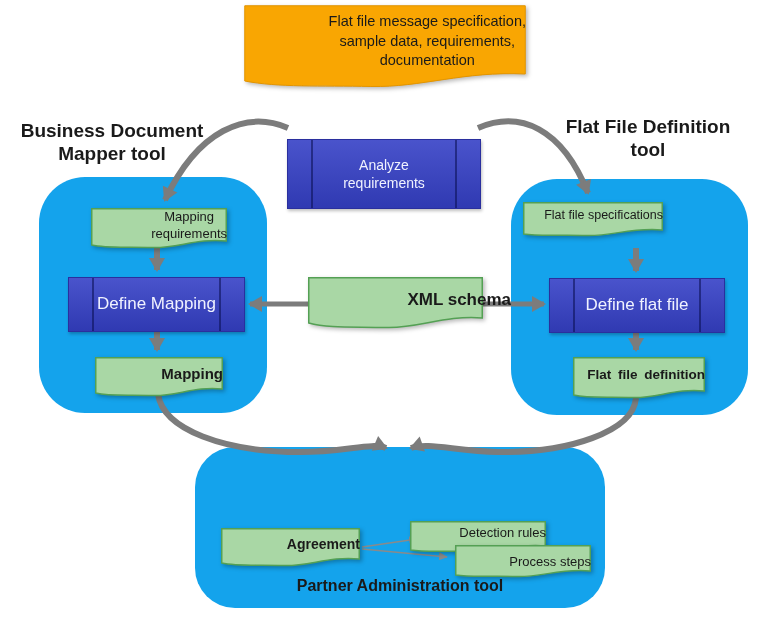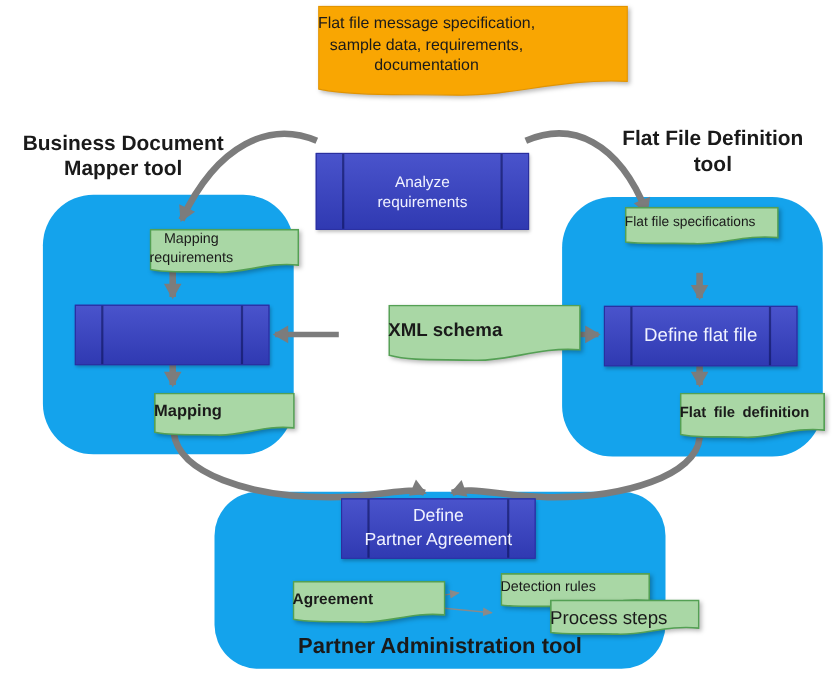--- a/index.html
+++ b/index.html
@@ -14,45 +14,45 @@
   }
   
   .container{position:absolute;background:var(--container-blue);z-index:1;}
   .container.left  {left:39px; top:177px;width:228px;height:236px;border-radius:46px;}
   .container.right {left:511px;top:179px;width:237px;height:236px;border-radius:46px;}
   .container.bottom{left:195px;top:447px;width:410px;height:161px;border-radius:40px;}
   
   #arrows{position:absolute;left:0;top:0;z-index:2;}
   #arrows path{fill:none;}
   
-  .doc{position:absolute;z-index:3;display:flex;align-items:center;justify-content:flex-start;margin-left:45px;}
+  .doc{position:absolute;z-index:3;display:flex;align-items:center;justify-content:flex-end;}
   .doc .doc-svg{position:absolute;left:0;top:0;filter:drop-shadow(2px 2px 2px rgba(0,0,0,0.28));}
   .doc .label{position:relative;z-index:1;text-align:center;color:var(--text-dark);white-space:pre-line;line-height:1.25;padding-bottom:7px;}
   .doc[data-color="green"]  path{fill:var(--doc-green); stroke:var(--doc-green-border); stroke-width:1.5;}
   .doc[data-color="orange"] path{fill:var(--doc-orange);stroke:var(--doc-orange-border);stroke-width:1;}
   .doc.orange-doc{left:244px;top:5px;width:282px;height:84px;align-items:flex-start;}
   .doc.orange-doc .label{font-size:14.5px;padding-top:7px;padding-bottom:0;line-height:1.35;}
   .doc.mapping-req{left:91px;top:208px;width:136px;height:42px;}
   .doc.mapping-req .label{font-size:13px;}
   .doc.mapping-out{left:95px;top:357px;width:128px;height:41px;}
   .doc.mapping-out .label{font-size:15px;font-weight:bold;}
   .doc.xml{left:308px;top:277px;width:203px;height:53px;}
   .doc.xml .label{font-size:17px;font-weight:bold;}
-  .doc.ffs{left:523px;top:188px;width:140px;height:36px;z-index:3;}
+  .doc.ffs{left:523px;top:202px;width:140px;height:36px;z-index:3;}
   .doc.ffs .label{font-size:12.5px;white-space:nowrap;padding-bottom:8px;}
   .doc.tpl{left:562px;top:218px;width:140px;height:37px;z-index:4;}
   .doc.tpl .label{font-size:13px;word-spacing:5px;padding-bottom:8px;}
   .doc.ffd{left:573px;top:357px;width:132px;height:43px;}
   .doc.ffd .label{font-size:13.5px;font-weight:bold;word-spacing:3px;}
   .doc.agreement{left:221px;top:528px;width:139px;height:40px;}
   .doc.agreement .label{font-size:14px;font-weight:bold;}
   .doc.detection{left:410px;top:521px;width:136px;height:33px;}
   .doc.detection .label{font-size:13px;padding-bottom:8px;}
   .doc.psteps{left:455px;top:545px;width:136px;height:34px;}
-  .doc.psteps .label{font-size:17px;padding-bottom:0;}
+  .doc.psteps .label{font-size:13px;padding-bottom:0;}
   
   .pbox{position:absolute;z-index:3;display:flex;align-items:center;justify-content:center;
         background-color:var(--process-blue);
         background-image:linear-gradient(180deg, rgba(255,255,255,0.10), rgba(0,0,0,0.10));
         border:1px solid var(--process-blue-border);
         box-shadow:1px 2px 3px rgba(0,0,0,0.25);}
   .pbox .label{color:var(--text-light);text-align:center;white-space:pre-line;line-height:1.3;position:relative;z-index:1;}
   .pbox .bar{position:absolute;top:0;bottom:0;width:2px;background:rgba(10,14,80,0.55);}
   .pbox .bar.l{left:23px;} .pbox .bar.r{right:23px;}
   .pbox.analyze{left:287px;top:103px;width:192px;height:68px;margin-top:36px;}
@@ -60,21 +60,21 @@
   .pbox.def-mapping{left:68px;top:277px;width:175px;height:53px;}
   .pbox.def-mapping .label{font-size:17px;}
   .pbox.def-ff{left:549px;top:278px;width:174px;height:53px;}
   .pbox.def-ff .label{font-size:17px;}
   .pbox.def-pa{left:310px;top:453px;width:175px;height:53px;}
   .pbox.def-pa .label{font-size:16px;}
   
   .heading{position:absolute;z-index:3;color:var(--text-dark);font-weight:bold;text-align:center;white-space:pre-line;line-height:1.2;}
   .heading.left {left:2px;  top:120px;width:220px;font-size:19px;}
   .heading.right{left:548px;top:116px;width:200px;font-size:19px;}
-  .heading.bottom{left:240px;top:576px;width:320px;font-size:20px;}
+  .heading.bottom{left:240px;top:576px;width:320px;font-size:16px;}
 </style>
 </head>
 <body>
 
 <div id="stage" style="--container-blue: #14A3EC; --process-blue: #3540C6; --process-blue-border: #2A2F9E; --doc-green: #A9D7A5; --doc-green-border: #54A054; --doc-orange: #F9A602; --doc-orange-border: #E29400; --arrow-gray: #7C7C7C; --text-dark: #1A1A1A; --text-light: #F0F2FF;">
 
   <div class="container left"></div>
   <div class="container right"></div>
   <div class="container bottom"></div>
 
@@ -126,20 +126,21 @@
   <div class="doc mapping-req" data-color="green">
       <svg width="136" height="42" class="doc-svg">
         <path d="M0.75,0.75 L135.25,0.75 L135.25,33 C106.08,30 85.68,40.5 61.2,39.5 C36.72,38.5 16.32,40.5 0.75,37 Z"></path>
       </svg>
     <span class="label">Mapping
 requirements</span>
   </div>
   <div class="pbox def-mapping">
     <span class="bar l"></span>
     <span class="bar r"></span>
+    <span class="label">Define Mapping</span>
   </div>
   <div class="doc mapping-out" data-color="green">
       <svg width="128" height="41" class="doc-svg">
         <path d="M0.75,0.75 L127.25,0.75 L127.25,32 C99.84,29 80.64,39.5 57.6,38.5 C34.56,37.5 15.36,39.5 0.75,36 Z"></path>
       </svg>
     <span class="label">Mapping</span>
   </div>
 
   <div class="doc xml" data-color="green">
       <svg width="175" height="53" class="doc-svg">
@@ -159,26 +160,20 @@
     <span class="bar r"></span>
     <span class="label">Define flat file</span>
   </div>
   <div class="doc ffd" data-color="green">
       <svg width="132" height="43" class="doc-svg">
         <path d="M0.75,0.75 L131.25,0.75 L131.25,34 C102.96000000000001,31 83.16,41.5 59.4,40.5 C35.64,39.5 15.84,41.5 0.75,38 Z"></path>
       </svg>
     <span class="label">Flat file definition</span>
   </div>
 
-  <div class="pbox def-pa">
-    <span class="bar l"></span>
-    <span class="bar r"></span>
-    <span class="label">Define
-Partner Agreement</span>
-  </div>
   <div class="doc agreement" data-color="green">
       <svg width="139" height="40" class="doc-svg">
         <path d="M0.75,0.75 L138.25,0.75 L138.25,31 C108.42,28 87.57000000000001,38.5 62.550000000000004,37.5 C37.53,36.5 16.68,38.5 0.75,35 Z"></path>
       </svg>
     <span class="label">Agreement</span>
   </div>
   <div class="doc detection" data-color="green">
       <svg width="136" height="33" class="doc-svg">
         <path d="M0.75,0.75 L135.25,0.75 L135.25,25 C106.08,22 85.68,31.5 61.2,30.5 C36.72,29.5 16.32,31.5 0.75,29 Z"></path>
       </svg>

